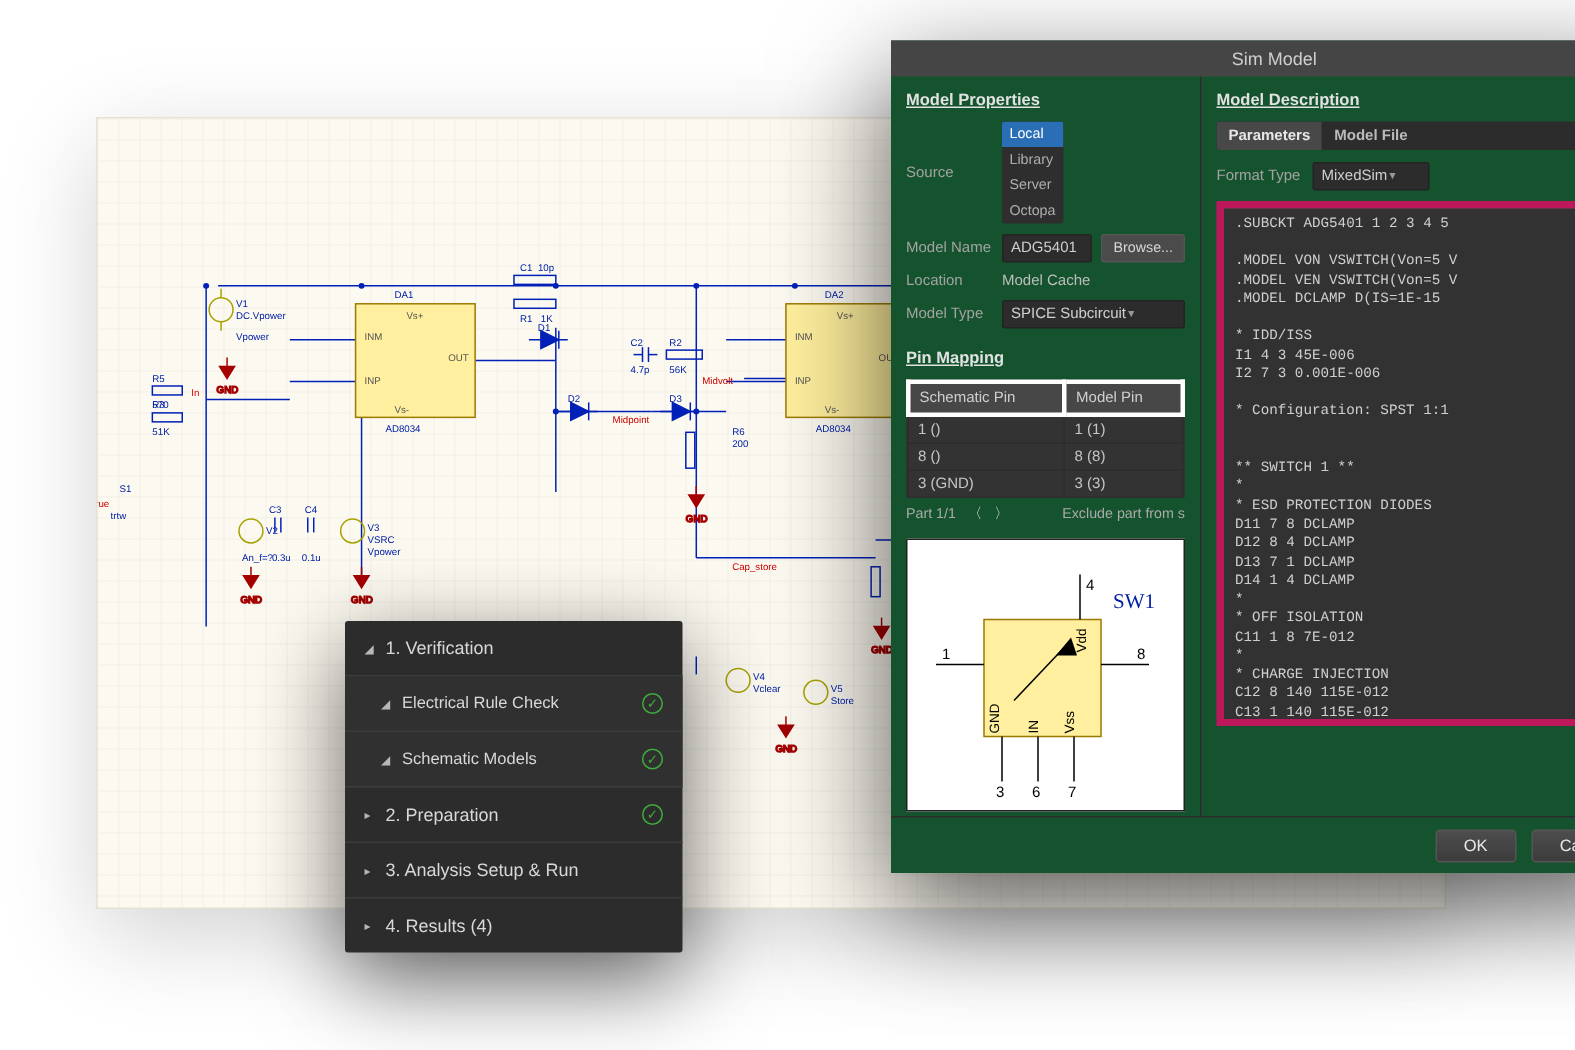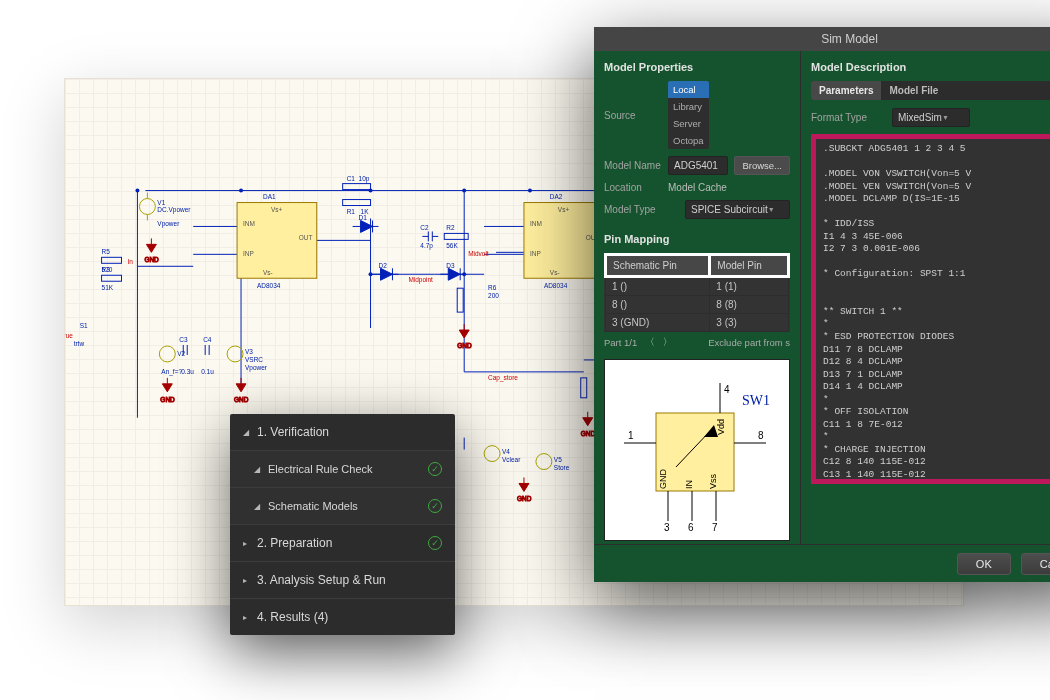--- a/index.html
+++ b/index.html
@@ -83,21 +83,21 @@
   .dlg .close {
     position:absolute; right:0; top:0;
     width:26px; height:100%;
     background:#d22525;
     display:flex; align-items:center; justify-content:center;
     color:#fff; cursor:pointer;
   }
   .dlg .body { display:flex; height:493px; }
   .dlg .col-l { width:206px; padding:10px 10px 0; }
   .dlg .col-r { flex:1; padding:10px 10px 0; border-left:1px solid #2d2d2d; }
-  .dlg h4 { font-size:11px; font-weight:600; color:#e2e2e2; margin-bottom:8px; }
+  .dlg h4 { font-size:11px; font-weight:600; color:#e2e2e2; margin-bottom:8px;text-decoration:underline; }
   .dlg h4.sub { margin-top:14px; }
   .dlg .fld { display:flex; align-items:center; margin-bottom:7px; gap:6px; }
   .dlg .fld label { width:58px; color:#a3a3a3; font-size:10px; }
   .dlg .seg {
     display:flex; background:#2e2e2e; border-radius:2px; overflow:hidden;
     font-size:9.5px;
     flex-direction:column;
   }
   .dlg .seg span { padding:3px 5px; cursor:pointer; color:#aeaeae; }
   .dlg .seg span.on { background:#2a6fb5; color:#fff; }
@@ -106,21 +106,21 @@
     background:#2c2c2c; border:1px solid #232323;
     color:#cfcfcf; padding:3px 5px; font-size:10px;
     border-radius:2px;
   }
   .dlg .btn-s {
     background:#4b4b4b; color:#d7d7d7;
     padding:3px 7px; font-size:9.5px;
     border:1px solid #555; border-radius:2px; cursor:pointer;
   }
   .dlg .static { color:#bdbdbd; font-size:10px; }
-  .dlg .select { display:flex; align-items:center; cursor:pointer;margin-left:17px; }
+  .dlg .select { display:flex; align-items:center; cursor:pointer; }
   .dlg .select .car { font-size:7px; color:#999; }
   .dlg table.pmap {
     width:100%; border-collapse:collapse;
     background:#333; font-size:10px;
   }
   .dlg table.pmap th {
     background:#474747; padding:4px 6px; text-align:left;
     color:#cfcfcf; font-weight:normal; border:3px solid #ffffff;
   }
   .dlg table.pmap td { padding:3px 6px; border:1px solid #2d2d2d; color:#c5c5c5; }

